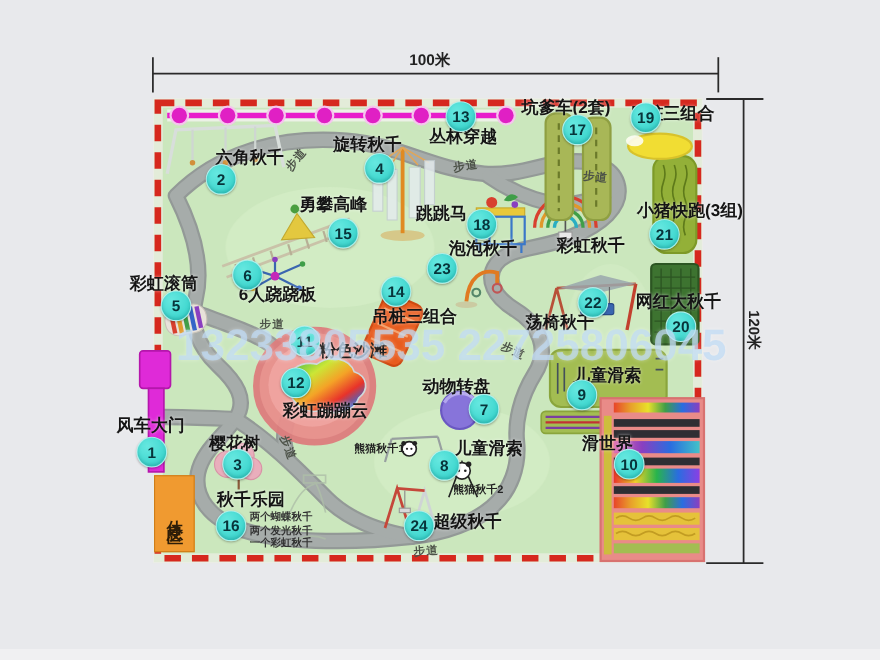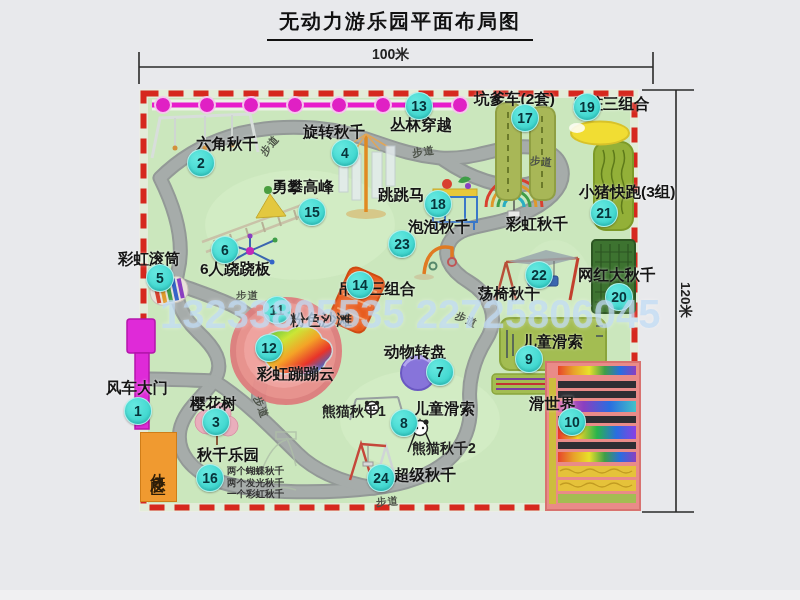--- a/index.html
+++ b/index.html
@@ -18,21 +18,21 @@
   #annotations{position:absolute;left:0;top:0;width:800px;height:600px;pointer-events:none;}
   .attr-label{position:absolute;font-size:15.5px;font-weight:700;color:#151515;line-height:1;
     white-space:nowrap;text-shadow:0 0 3px rgba(255,255,255,.65);}
   .badge{position:absolute;width:26px;height:26px;border-radius:50%;
     background:radial-gradient(circle at 35% 30%, #66e8e0, var(--badge_cyan));
     border:1.5px solid rgba(255,255,255,.55);
     box-shadow:0 1px 2px rgba(0,0,0,.3), inset 0 -2px 3px rgba(0,90,90,.25);
     color:#07343a;font-size:14px;font-weight:700;line-height:26px;text-align:center;}
   .path-label{position:absolute;font-size:10.5px;font-weight:700;color:#4c5248;
     letter-spacing:1px;line-height:1;white-space:nowrap;}
-  .small-label{position:absolute;font-size:14px;font-weight:700;color:#222;line-height:1;white-space:nowrap;}
+  .small-label{position:absolute;font-size:10px;font-weight:700;color:#222;line-height:1;white-space:nowrap;}
   .note-line{position:absolute;font-size:9.5px;font-weight:700;color:#333;line-height:1;white-space:nowrap;}
   
   .rest{position:absolute;left:140px;top:432px;width:37px;height:70px;
     background:var(--rest_orange);border:1.5px solid #cf7d18;box-sizing:border-box;
     display:flex;align-items:center;justify-content:center;}
   .rest span{writing-mode:vertical-rl;font-size:15px;font-weight:700;color:#2d1d08;letter-spacing:4px;line-height:1;}
   
   .road{position:absolute;left:80px;top:526px;width:640px;height:58px;background:var(--road_gray);
     border-top:3px solid #45454d;border-bottom:3px solid #45454d;box-sizing:content-box;}
   .lane-dash{position:absolute;left:0;right:0;height:3.5px;
@@ -335,38 +335,38 @@
       <div class="attr-label" style="left: 106px; top: 380px; text-align: center;">风车大门</div>
       <div class="badge" style="left: 124px; top: 397px;">1</div>
       <div class="attr-label" style="left: 196px; top: 136px;">六角秋千</div>
       <div class="badge" style="left: 187px; top: 149px;">2</div>
       <div class="attr-label" style="left: 190px; top: 396px;">樱花树</div>
       <div class="badge" style="left: 202px; top: 408px;">3</div>
       <div class="attr-label" style="left: 303px; top: 124px;">旋转秋千</div>
       <div class="badge" style="left: 331px; top: 139px;">4</div>
       <div class="attr-label" style="left: 118px; top: 251px;">彩虹滚筒</div>
       <div class="badge" style="left: 146px; top: 264px;">5</div>
-      <div class="attr-label" style="left: 200px; top: 261px;">6人跷跷板</div>
+      <div class="attr-label" style="left: 217px; top: 261px;">6人跷跷板</div>
       <div class="badge" style="left: 211px; top: 236px;">6</div>
       <div class="attr-label" style="left: 384px; top: 344px;">动物转盘</div>
       <div class="badge" style="left: 426px; top: 358px;">7</div>
       <div class="attr-label" style="left: 413px; top: 401px;">儿童滑索</div>
       <div class="badge" style="left: 390px; top: 409px;">8</div>
       <div class="attr-label" style="left: 521px; top: 334px;">儿童滑索</div>
       <div class="badge" style="left: 515px; top: 345px;">9</div>
       <div class="attr-label" style="left: 529px; top: 396px;">滑世界</div>
       <div class="badge" style="left: 558px; top: 408px;">10</div>
       <div class="attr-label" style="left: 290px; top: 312px;">粉色沙滩</div>
       <div class="badge" style="left: 263px; top: 296px;">11</div>
       <div class="attr-label" style="left: 257px; top: 366px;">彩虹蹦蹦云</div>
       <div class="badge" style="left: 255px; top: 334px;">12</div>
       <div class="attr-label" style="left: 390px; top: 117px;">丛林穿越</div>
       <div class="badge" style="left: 405px; top: 92px;">13</div>
       <div class="attr-label" style="left: 338px; top: 281px;">吊桩三组合</div>
-      <div class="badge" style="left: 346px; top: 251px; margin-top: 20px;">14</div>
+      <div class="badge" style="left: 346px; top: 251px;">14</div>
       <div class="attr-label" style="left: 272px; top: 179px;">勇攀高峰</div>
       <div class="badge" style="left: 298px; top: 198px;">15</div>
       <div class="attr-label" style="left: 197px; top: 447px;">秋千乐园</div>
       <div class="badge" style="left: 196px; top: 464px;">16</div>
       <div class="attr-label" style="left: 474px; top: 91px;">坑爹车(2套)</div>
       <div class="badge" style="left: 511px; top: 104px;">17</div>
       <div class="attr-label" style="left: 378px; top: 187px;">跳跳马</div>
       <div class="badge" style="left: 424px; top: 190px;">18</div>
       <div class="attr-label" style="left: 572px; top: 96px;">吊桩三组合</div>
       <div class="badge" style="left: 573px; top: 93px;">19</div>
@@ -390,18 +390,17 @@
       <div class="path-label" style="left: 376px; top: 496px; transform: rotate(-4deg);">步道</div>
       <div class="small-label" style="left: 322px; top: 404px;">熊猫秋千1</div>
       <div class="small-label" style="left: 412px; top: 441px;">熊猫秋千2</div>
       <div class="note-line" style="left: 227px; top: 466px;">两个蝴蝶秋千</div>
       <div class="note-line" style="left: 227px; top: 477.5px;">两个发光秋千</div>
       <div class="note-line" style="left: 227px; top: 489px;">一个彩虹秋千</div>
     </div>
 
   <div class="wm wm-phone">13233805535 22725806045</div>
 
-  <div class="title">无动力游乐园平面布局图</div>
   <div class="dim-w">100米</div>
   <div class="dim-h">120米</div>
 
   <div class="below-road"></div>
 </div>
 
 </body></html>

